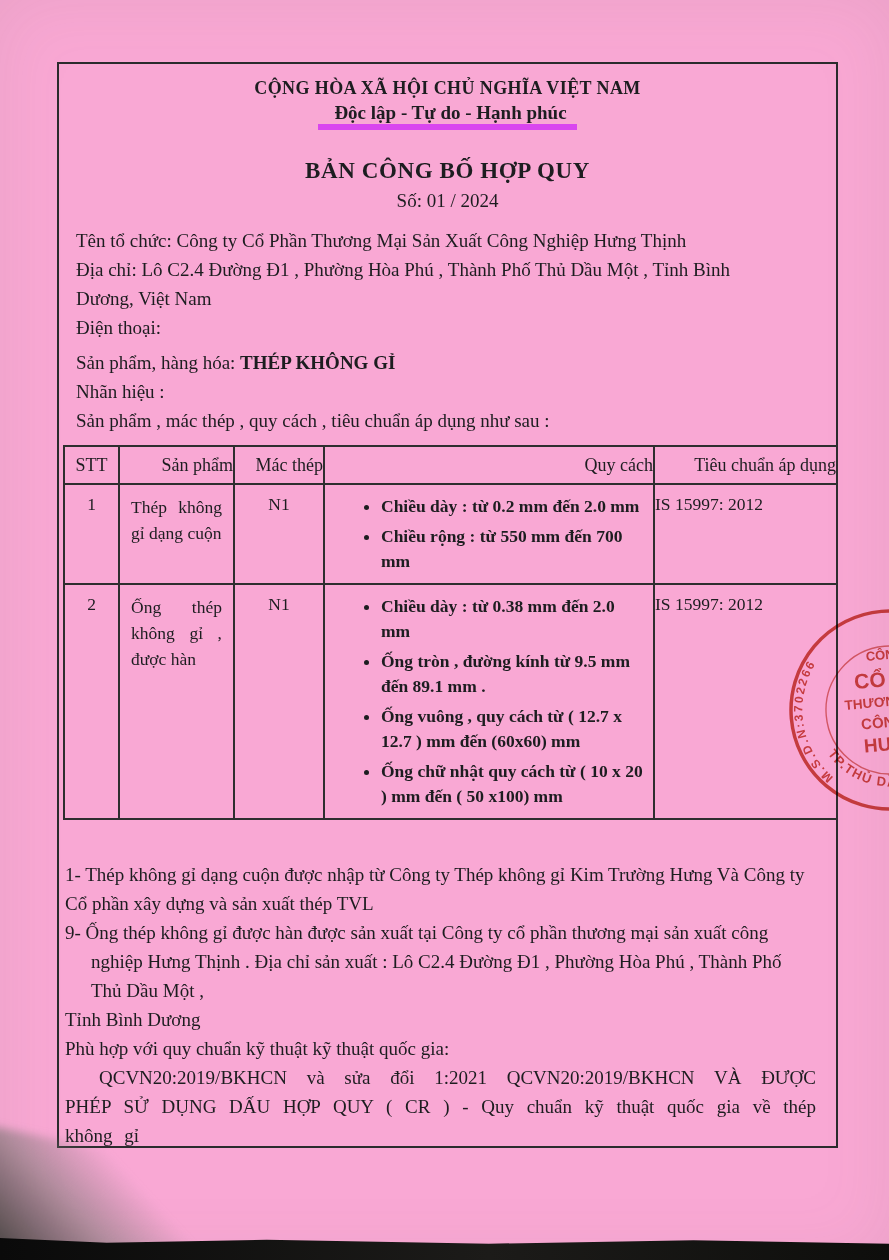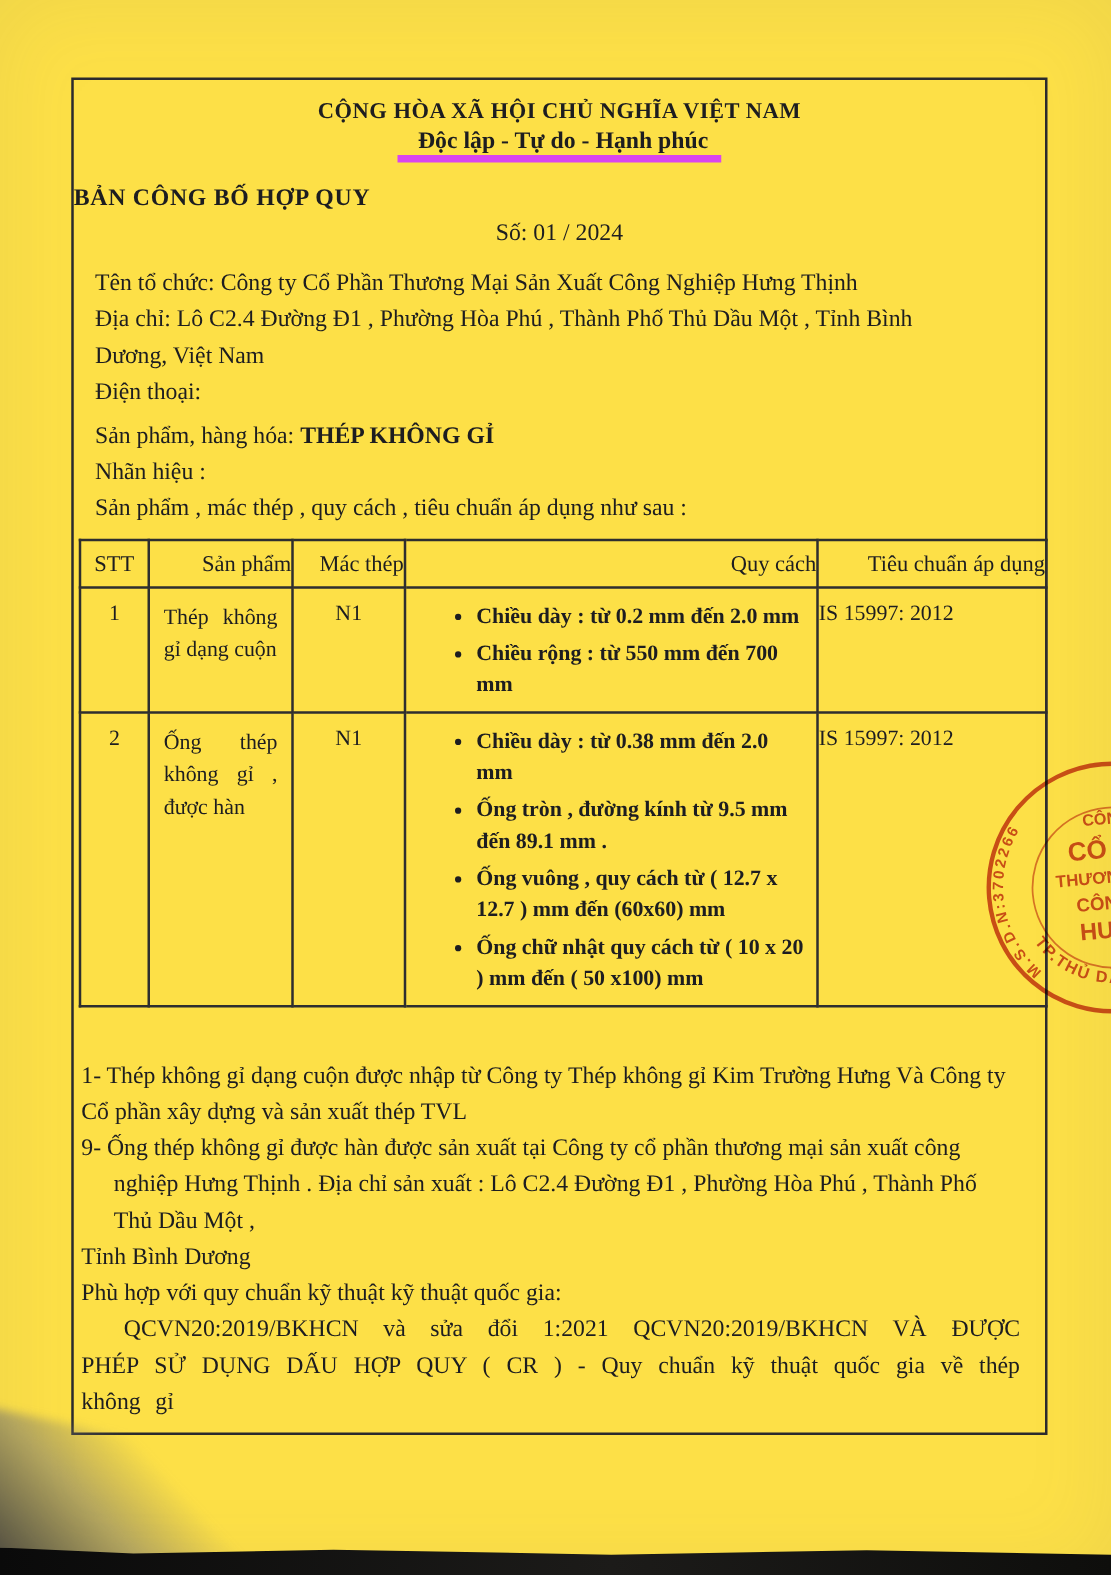--- a/index.html
+++ b/index.html
@@ -1,30 +1,30 @@
 <!DOCTYPE html>
 <html><head>
 <meta charset="utf-8">
 <style>
   * { margin:0; padding:0; box-sizing:border-box; }
   html,body { background:#e9e8e4; }
   .page {
     position:relative; width:889px; height:1260px; margin:0 auto;
-    background:#fde047; overflow:hidden;
+    background:#f9a8d4; overflow:hidden;
     font-family:"Liberation Serif","DejaVu Serif",serif; color:#1d1d20;
     box-shadow: inset 0 0 70px rgba(110,105,92,.10);
   }
   .frame {
     position:absolute; left:57px; top:62px; width:781px; height:1086px;
     border:2px solid #2b2b2d;
   }
   .motto1 { margin-top:14px; text-align:center; font-weight:bold; font-size:18px; letter-spacing:.4px; }
   .motto2 { margin-top:3px; text-align:center; }
   .motto2 span { font-weight:bold; font-size:19px; border-bottom:6px solid #d946ef; padding:0 10px 1px 16px; }
-  .title { margin-top:24px; text-align:left; font-weight:bold; font-size:19px; letter-spacing:.6px; }
+  .title { margin-top:34px; text-align:center; font-weight:bold; font-size:23px; letter-spacing:.6px; }
   .doc-number { margin-top:6px; text-align:center; font-size:19px; }
 
   .body-block { margin:14px 58px 0 17px; font-size:19px; line-height:29px; }
   .body-block p { margin:0; }
   .gap-top { margin-top:6px !important; }
   .indent { margin-left:10px; }
   .product-line b { font-weight:bold; }
 
   table.spec {
     border-collapse:collapse; table-layout:fixed; width:773px;

